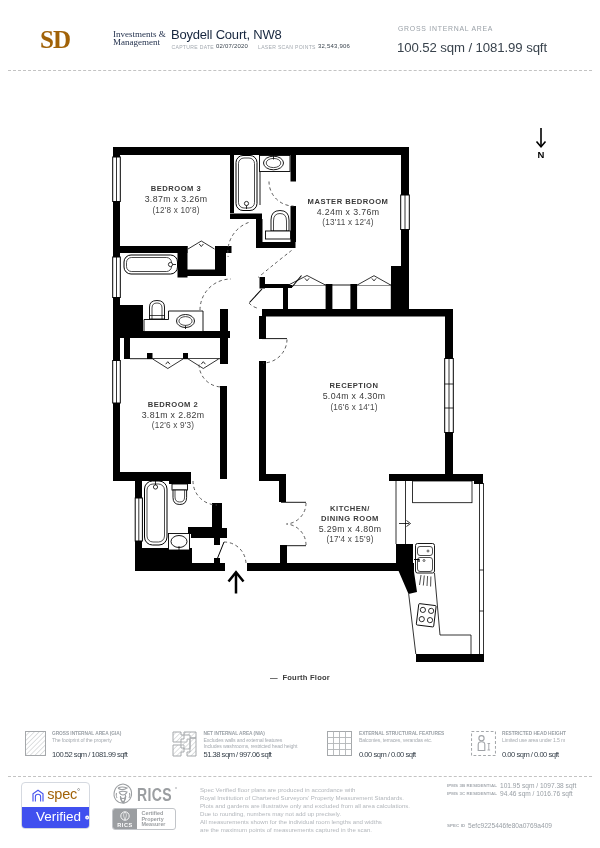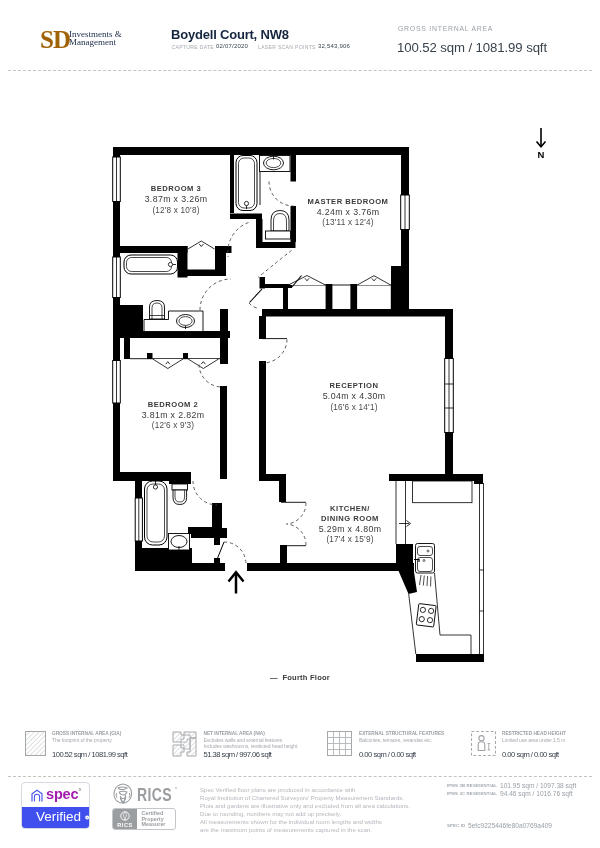--- a/index.html
+++ b/index.html
@@ -6,25 +6,25 @@
   body{width:600px;height:848px;background:#ffffff;font-family:"Liberation Sans",sans-serif;position:relative;overflow:hidden;}
   .abs{position:absolute;}
 </style>
 </head>
 <body>
 
 <div class="abs" style="left:40px;top:26px;font-family:'Liberation Serif',serif;color:#a16207;">
   <span style="font-size:25px;font-weight:bold;letter-spacing:-1px;">SD</span>
 </div>
 
-<div class="abs" style="left:69px;top:29.5px;font-family:'Liberation Serif',serif;color:#24324e;font-size:9px;line-height:8.2px;">
+<div class="abs" style="left:69px;top:29.5px;font-family:'Liberation Serif',serif;color:#24324e;font-size:9px;line-height:8.2px;padding-left:44px;">
   Investments &amp;<br>Management
 </div>
 
-<div class="abs" style="left:171px;top:27px;font-size:13px;font-weight:bold;color:#16263e;letter-spacing:-0.2px;">Boydell Court, NW8</div>
+<div class="abs" style="left:171px;top:27px;font-size:13px;font-weight:normal;color:#16263e;letter-spacing:-0.2px;">Boydell Court, NW8</div>
 
 <div class="abs" style="left:171.5px;top:43.5px;font-size:5.1px;color:#a3a9b0;letter-spacing:0.3px;">CAPTURE DATE</div>
 <div class="abs" style="left:216px;top:43px;font-size:6px;color:#39434d;letter-spacing:0.2px;">02/07/2020</div>
 <div class="abs" style="left:258px;top:43.5px;font-size:5.1px;color:#a3a9b0;letter-spacing:0.3px;">LASER SCAN POINTS</div>
 <div class="abs" style="left:318px;top:43px;font-size:6px;color:#39434d;letter-spacing:0.2px;">32,543,906</div>
 
 <div class="abs" style="left:398px;top:25px;font-size:6.9px;color:#9aa1a8;letter-spacing:0.75px;">GROSS INTERNAL AREA</div>
 
 <div class="abs" style="left:397px;top:40px;font-size:13.2px;color:#39434d;letter-spacing:-0.1px;">100.52 sqm / 1081.99 sqft</div>
 
@@ -406,21 +406,21 @@
 <div class="abs" style="left:502px;top:736.5px;font-size:5.2px;color:#a7acb2;letter-spacing:-0.15px;">Limited use area under 1.5 m</div>
 
 <div class="abs" style="left:502px;top:750px;font-size:7.6px;color:#343e48;letter-spacing:-0.5px;">0.00 sqm / 0.00 sqft</div>
 
 <div class="abs" style="left:21px;top:781.5px;width:67px;height:45px;border:1px solid #d5d9e0;border-radius:4px;overflow:hidden;background:#ffffff;">
   <div style="height:24px;display:flex;align-items:center;justify-content:center;">
     <svg width="14" height="13" viewBox="0 0 14 13" style="margin-right:2.5px;margin-top:1px;">
       <path d="M2,12.5 V4.8 L7,1.2 L12,4.8 V12.5" fill="none" stroke="#4a58f0" stroke-width="1.2"></path>
       <path d="M4.4,12.5 V7.4 Q4.4,5.2 7,5.2 Q9.6,5.2 9.6,7.4 V12.5" fill="none" stroke="#4a58f0" stroke-width="1.1"></path>
     </svg>
-    <span style="font-size:14.5px;color:#a21caf;letter-spacing:-0.2px;margin-top:-1px;font-weight:bold;">spec</span>
+    <span style="font-size:14.5px;color:#a16207;letter-spacing:-0.2px;margin-top:-1px;">spec</span>
       <span style="font-size:8px;color:#555;margin-top:-7px;">°</span>
   </div>
   <div style="height:21px;background:#4050ef;color:#ffffff;display:flex;align-items:center;justify-content:center;font-size:13.5px;padding-left:14px;">
     <span style="margin-top:-2px;">Verified</span>&nbsp;<svg width="11" height="11" viewBox="0 0 11 11" style="margin-top:0px;">
         <circle cx="5.5" cy="5.5" r="5.2" fill="#ffffff"></circle>
         <path d="M3.2,5.6 L4.8,7.2 L7.9,4" stroke="#4050ef" stroke-width="1.3" fill="none"></path>
       </svg>
   </div>
 </div>
 

